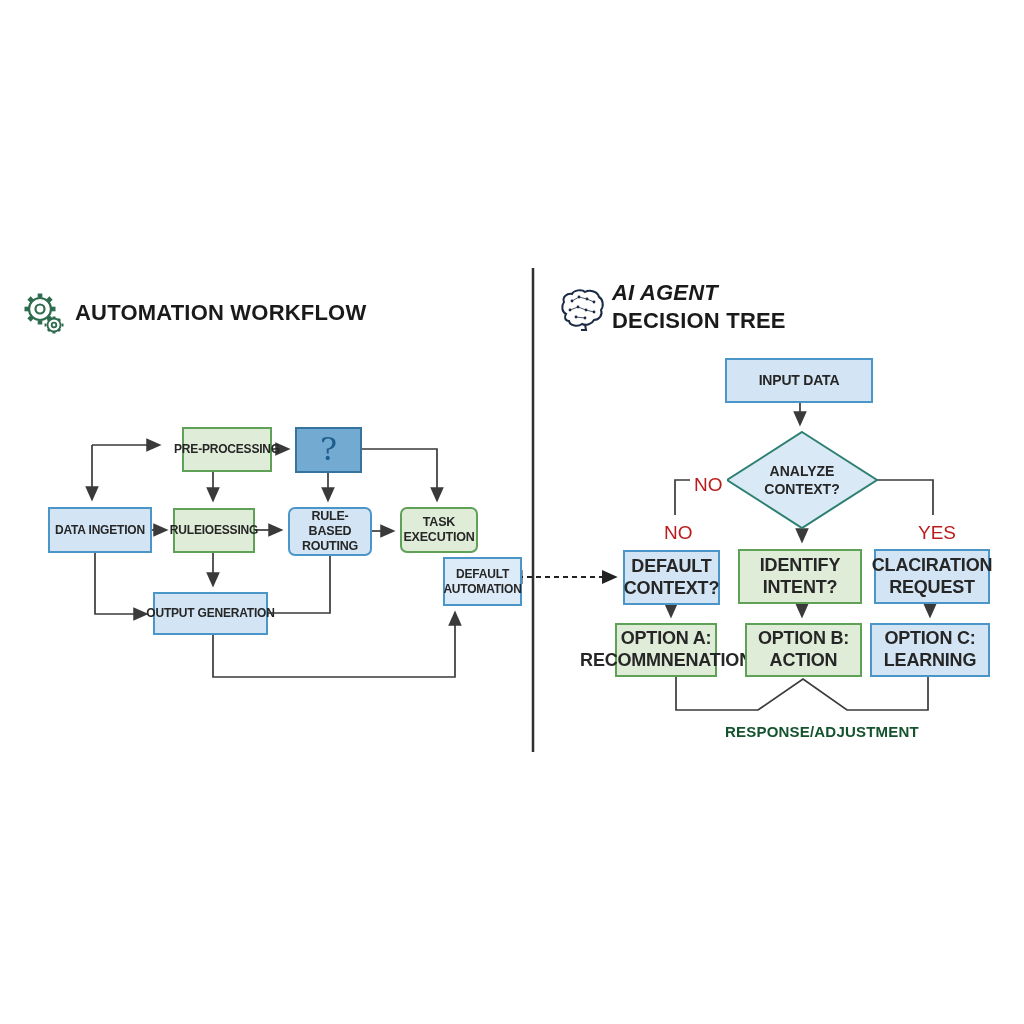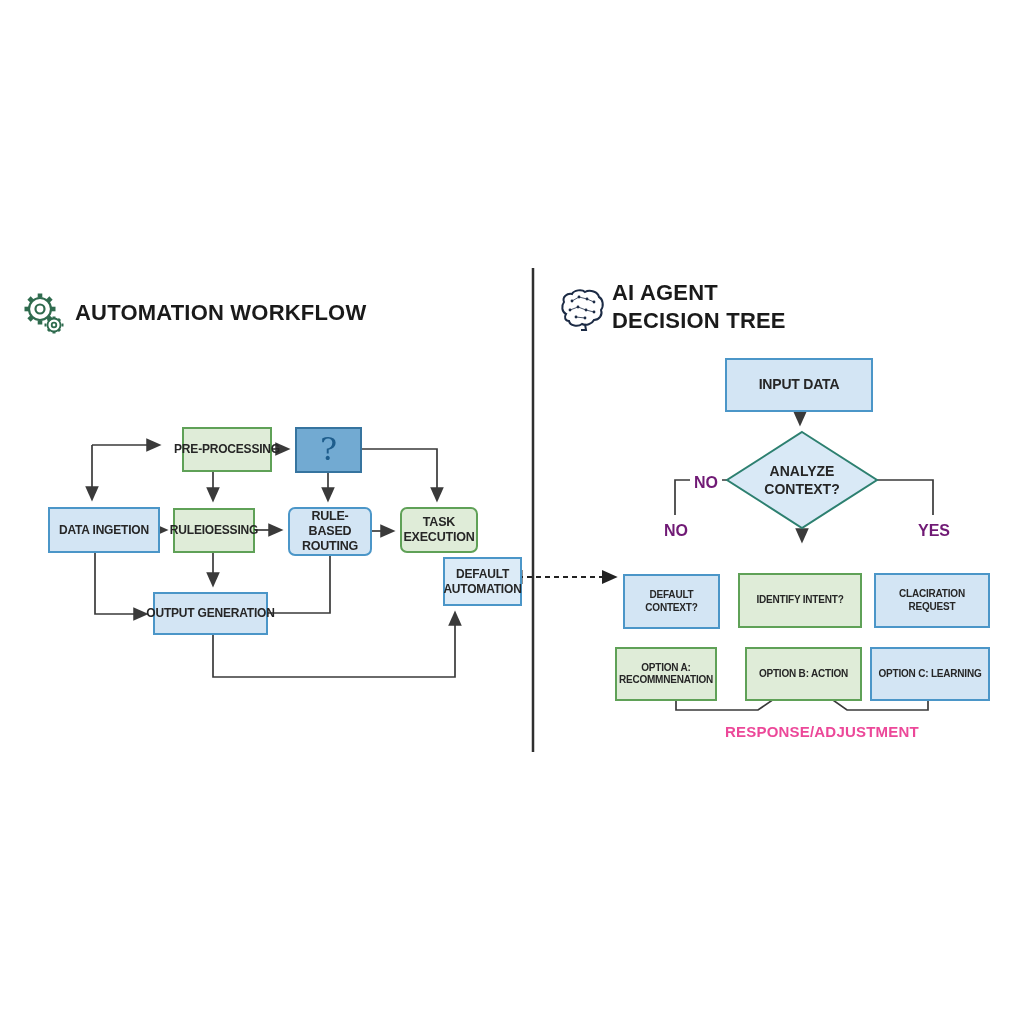--- a/index.html
+++ b/index.html
@@ -8,29 +8,29 @@
   #wires{position:absolute;left:0;top:0;width:1024px;height:1024px;z-index:1;}
   .node{position:absolute;z-index:2;display:flex;align-items:center;justify-content:center;
         text-align:center;font-weight:700;color:#262626;line-height:1.22;letter-spacing:-0.2px;
         box-sizing:border-box;padding:2px 4px;}
   .blue{background:#d3e5f4;border:2px solid #4b96c8;}
   .blue-light{background:#dcebf7;border:2px solid #4b96c8;margin-left:20px;}
   .green{background:#dfecd8;border:2px solid #5fa157;}
   .qbox{background:#72aad2;border:2px solid #36749f;color:#1e5d8c;}
   .fs12{font-size:12px;}
   .fs125{font-size:12.5px;border-radius:7px;}
-  .fs135{font-size:10px;margin-top:24px;}
+  .fs135{font-size:18px;}
   .fs14{font-size:14px;}
   .nowrap{white-space:nowrap;}
   .qmark{font-size:32px;font-weight:400;font-family:"DejaVu Serif",serif;}
   .title{position:absolute;z-index:2;color:#1a1a1a;font-weight:700;font-size:22px;letter-spacing:0.2px;}
   .title-icon{position:absolute;z-index:2;}
-  .branch-label{position:absolute;z-index:3;font-weight:700;font-size:16px;color:#701a75;
+  .branch-label{position:absolute;z-index:3;font-weight:400;font-size:19px;color:#b91c1c;
                 background:#ffffff;padding:0 4px;}
-  .footer-label{position:absolute;z-index:2;font-weight:700;font-size:15px;color:#ec4899;
+  .footer-label{position:absolute;z-index:2;font-weight:700;font-size:15px;color:#14532d;
                 white-space:nowrap;letter-spacing:0.2px;}
   .diamond-text{position:absolute;z-index:2;display:flex;align-items:center;justify-content:center;
                 text-align:center;font-weight:700;font-size:14px;color:#262626;line-height:1.3;}
 </style>
 </head>
 <body>
 
 <div id="canvas">
 
   <svg id="wires" viewBox="0 0 1024 1024">
@@ -112,21 +112,21 @@
   <div class="title" style="left:75px;top:300px;">AUTOMATION WORKFLOW</div>
 
   <div class="node green fs12 nowrap" style="left:182px;top:427px;width:90px;height:45px;">
     <span>PRE-PROCESSING</span>
     </div>
 
   <div class="node qbox" style="left:295px;top:427px;width:67px;height:46px;">
     <span class="qmark">?</span>
     </div>
 
-  <div class="node blue fs12 nowrap" style="left:48px;top:507px;width:112px;height:46px;">
+  <div class="node blue fs12 nowrap" style="left:48px;top:507px;width:104px;height:46px;">
     <span>DATA INGETION</span>
     </div>
 
   <div class="node green fs12 nowrap" style="left:173px;top:508px;width:82px;height:45px;">
     <span>RULEIOESSING</span>
     </div>
 
   <div class="node blue fs125" style="left:288px;top:507px;width:84px;height:49px;">
     <span>RULE-BASED ROUTING</span>
     </div>
@@ -157,24 +157,24 @@
         <circle cx="30" cy="24" r="1.4"></circle>
           <circle cx="38" cy="26" r="1.4"></circle>
           <circle cx="20" cy="31" r="1.4"></circle>
         <circle cx="29" cy="32" r="1.4"></circle>
       </g>
       <g stroke="#1c2b45" stroke-width="0.8">
         <path d="M16,15 L23,11 M23,11 L31,13 M31,13 L38,16 M22,21 L30,24 M14,24 L22,21 M30,24 L38,26 M20,31 L29,32"></path>
       </g>
     </svg>
   </div>
-  <div class="title" style="left:612px;top:280px;">AI AGENT</div>
+  <div class="title" style="left:612px;top:280px;font-style:italic;">AI AGENT</div>
   <div class="title" style="left:612px;top:308px;">DECISION TREE</div>
 
-  <div class="node blue fs14 nowrap" style="left:725px;top:358px;width:148px;height:54px;">
+  <div class="node blue fs14 nowrap" style="left:725px;top:358px;width:148px;height:45px;">
     <span>INPUT DATA</span>
     </div>
 
   <div class="diamond-text" style="left:737px;top:456px;width:130px;height:48px;">
     <span>ANALYZE CONTEXT?</span>
     </div>
 
   <div class="branch-label" style="left:690px;top:474px;">NO</div>
   <div class="branch-label" style="left:660px;top:522px;">NO</div>
   <div class="branch-label" style="left:914px;top:522px;">YES</div>

